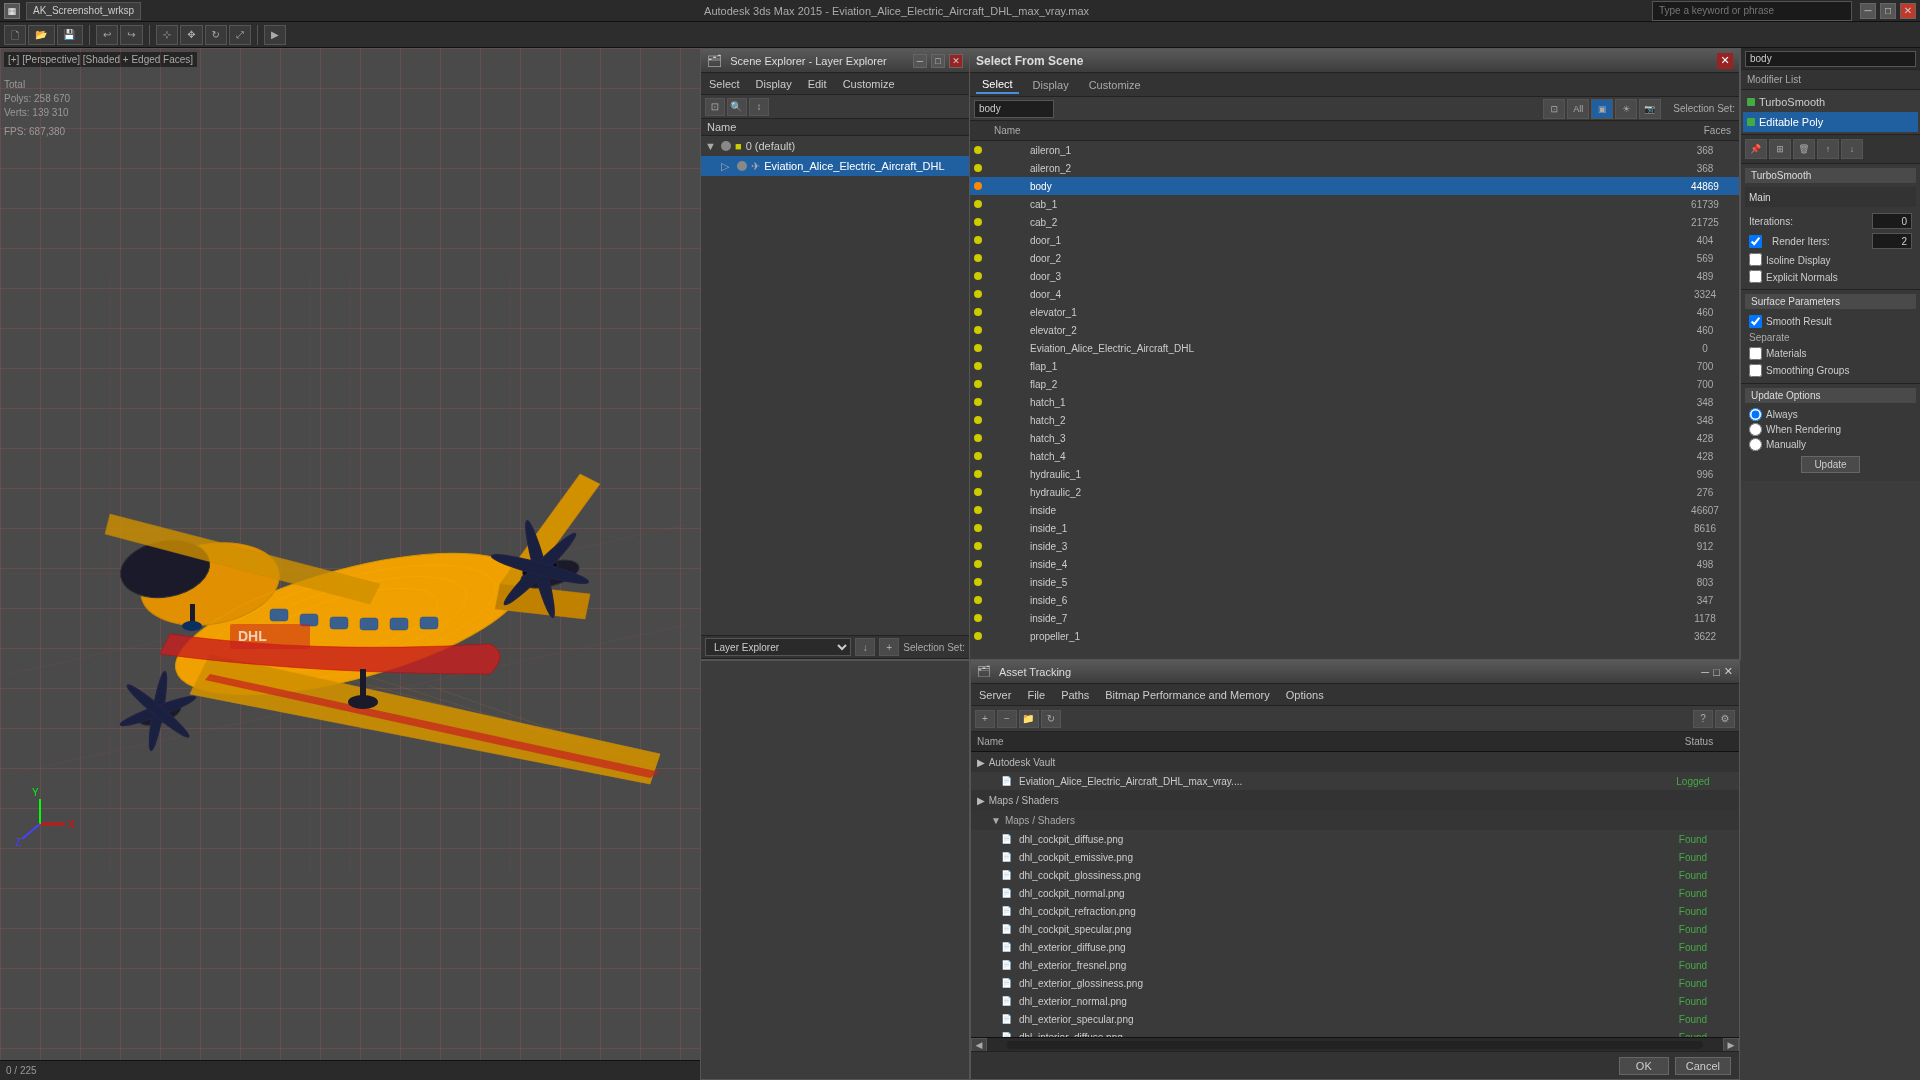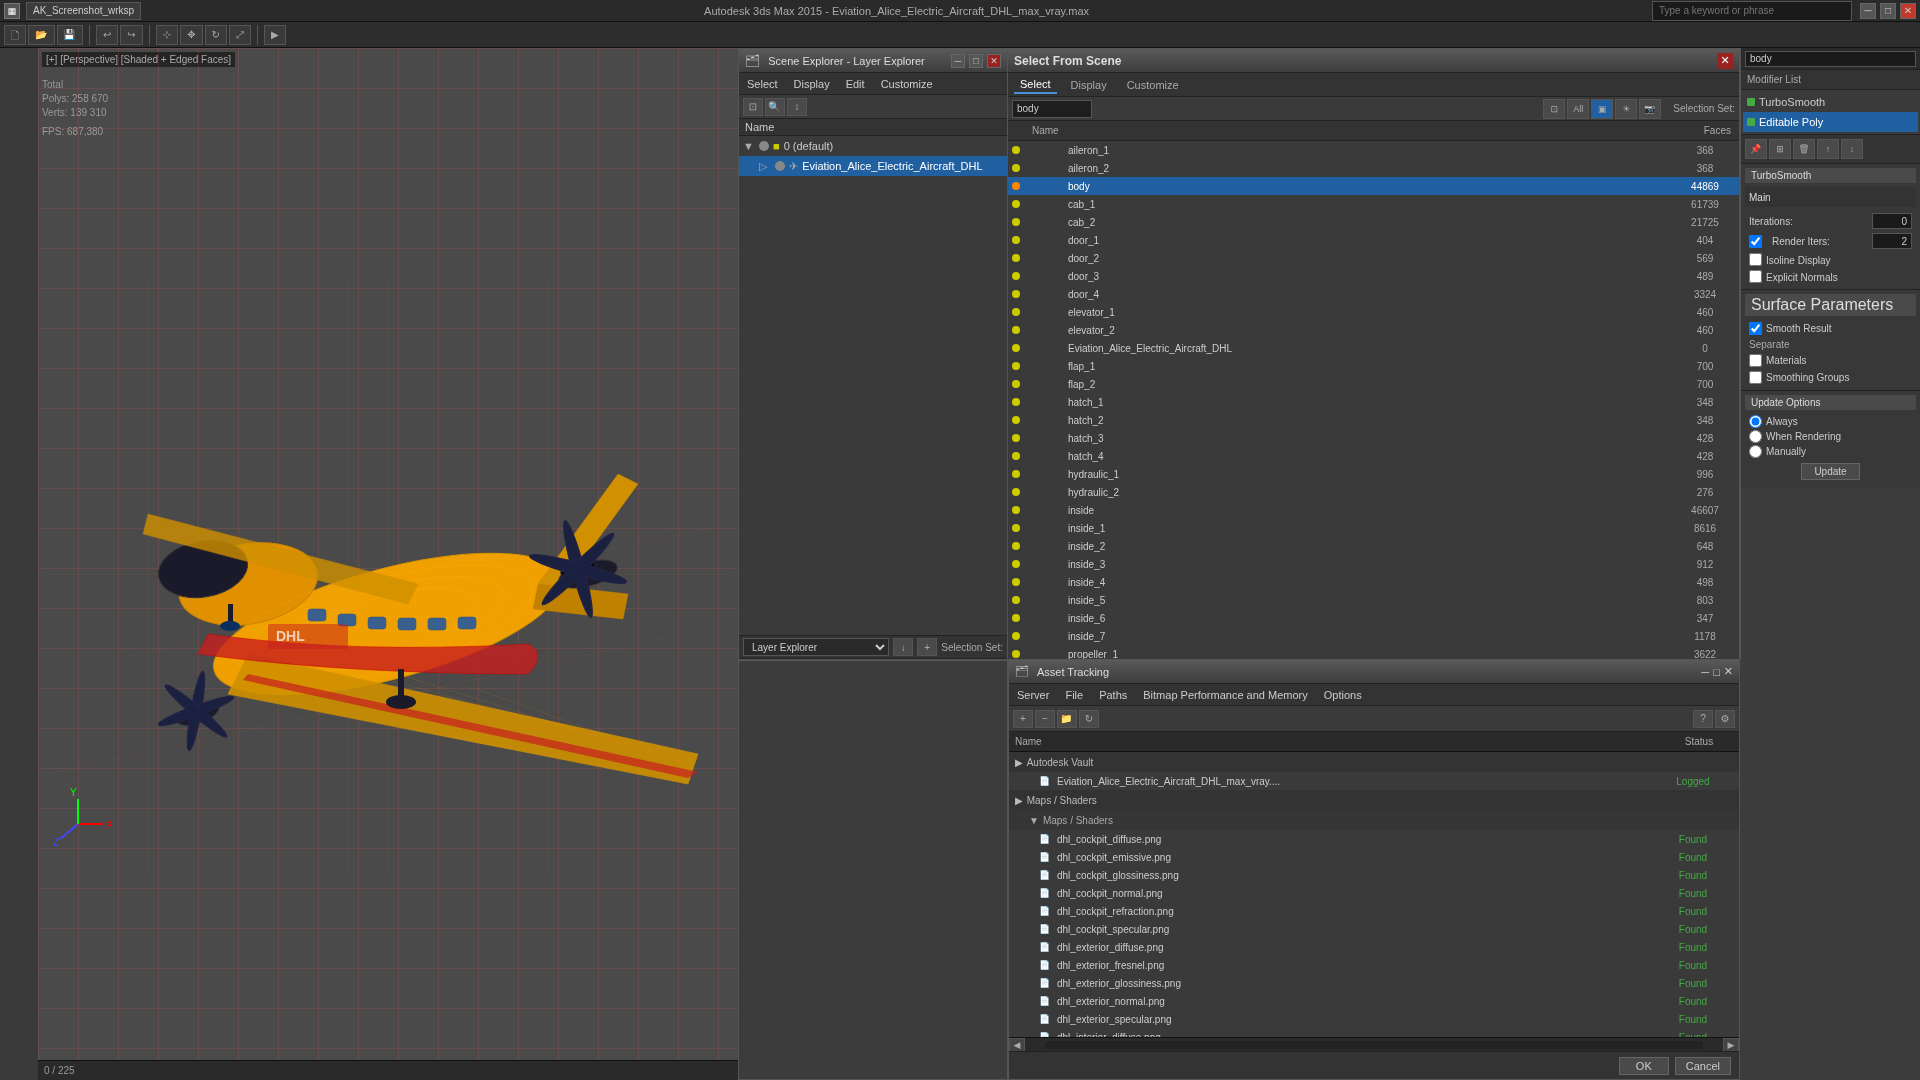--- a/index.html
+++ b/index.html
@@ -93,21 +93,20 @@
       height: calc(1080px - 48px);
     }
 
     
     #viewport {
       width: 700px;
       flex-shrink: 0;
       background: #4a4a4a;
       position: relative;
       overflow: hidden;
-      margin-left: 38px;
     }
     .viewport-label {
       position: absolute;
       top: 4px; left: 4px;
       color: #aaa;
       font-size: 10px;
       background: rgba(0,0,0,0.5);
       padding: 2px 4px;
     }
     .stats {
@@ -593,21 +592,21 @@
       font-size: 10px;
       color: #ccc;
     }
 
     .surface-params {
       background: #383838;
       border-top: 1px solid #222;
       padding: 4px;
     }
     .sp-header {
-      font-size: 16px;
+      font-size: 10px;
       color: #ddd;
       background: #4a4a4a;
       padding: 2px 6px;
       margin-bottom: 4px;
     }
     .sp-row {
       display: flex;
       align-items: center;
       padding: 2px 4px;
       font-size: 10px;
@@ -1006,25 +1005,20 @@
       <span class="item-name">inside</span>
       <span class="face-count">46607</span>
     </div>
             <div class="sfs-item">
       <div class="dot yellow"></div>
       <span class="item-name">inside_1</span>
       <span class="face-count">8616</span>
     </div>
             <div class="sfs-item">
       <div class="dot yellow"></div>
-      <span class="item-name">inside_2</span>
-      <span class="face-count">648</span>
-    </div>
-            <div class="sfs-item">
-      <div class="dot yellow"></div>
       <span class="item-name">inside_3</span>
       <span class="face-count">912</span>
     </div>
             <div class="sfs-item">
       <div class="dot yellow"></div>
       <span class="item-name">inside_4</span>
       <span class="face-count">498</span>
     </div>
             <div class="sfs-item">
       <div class="dot yellow"></div>

